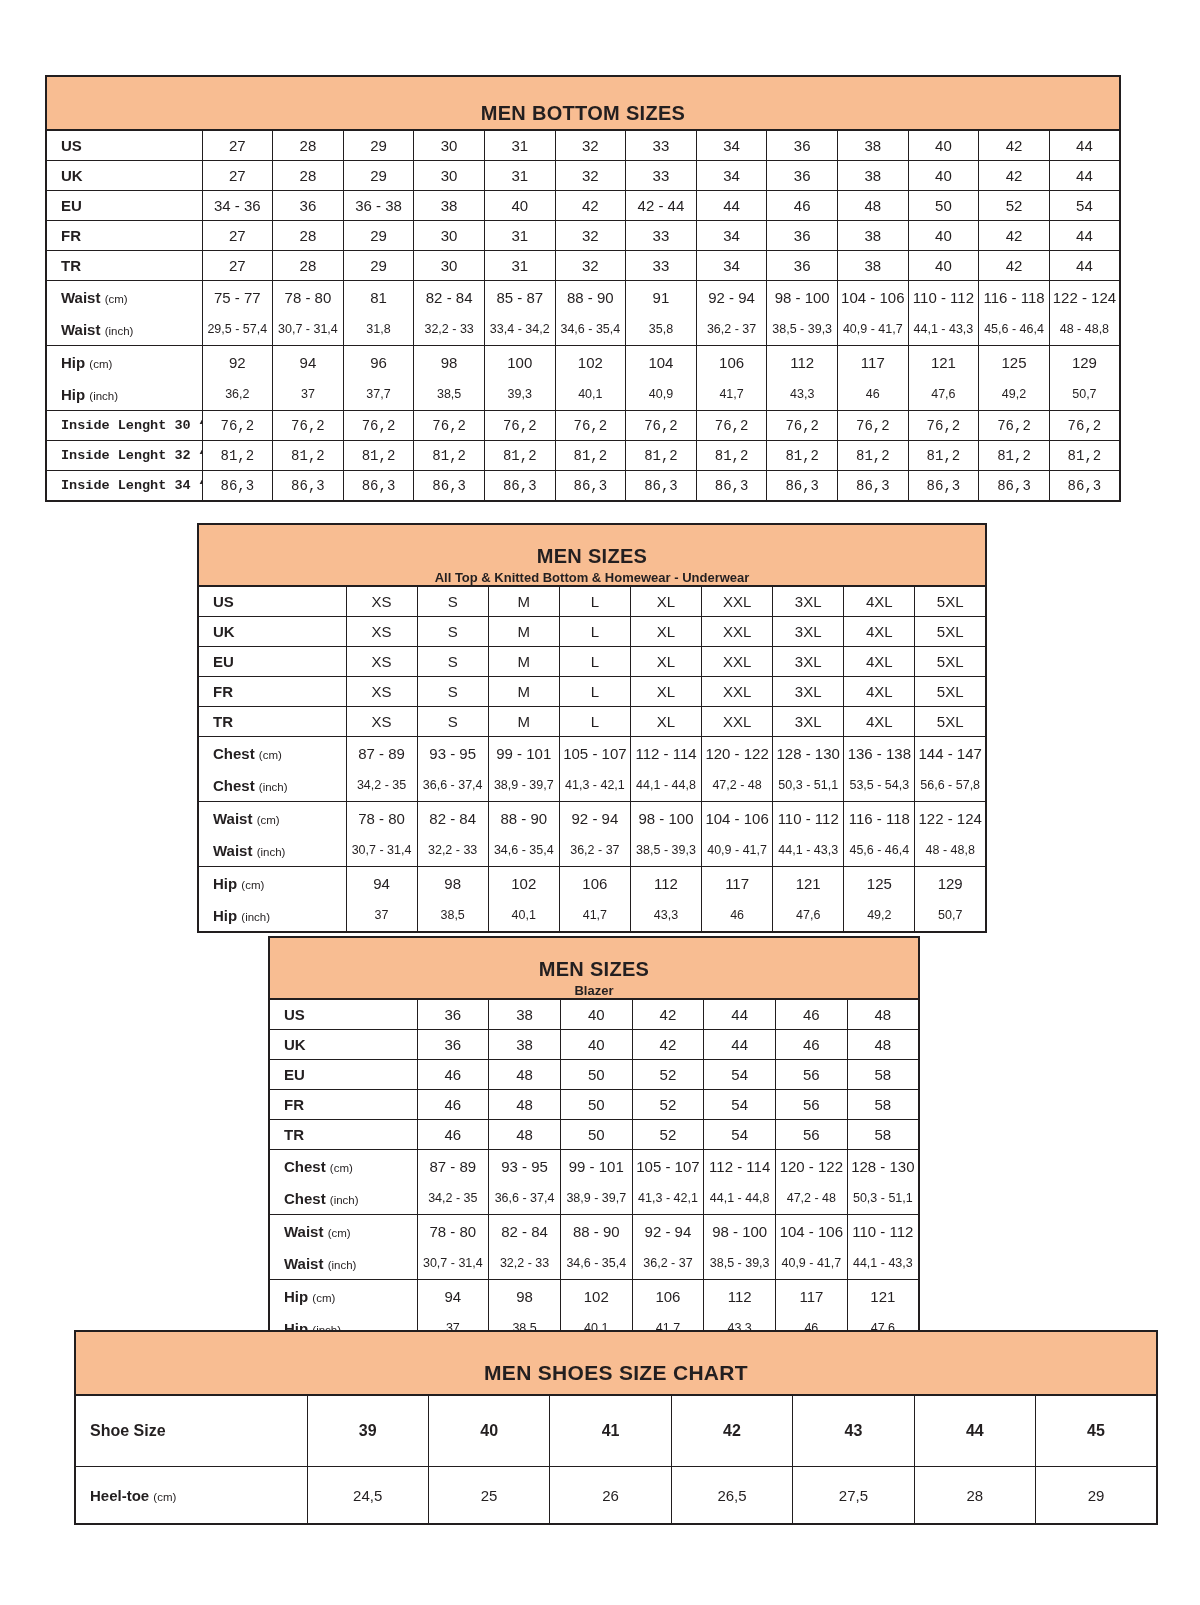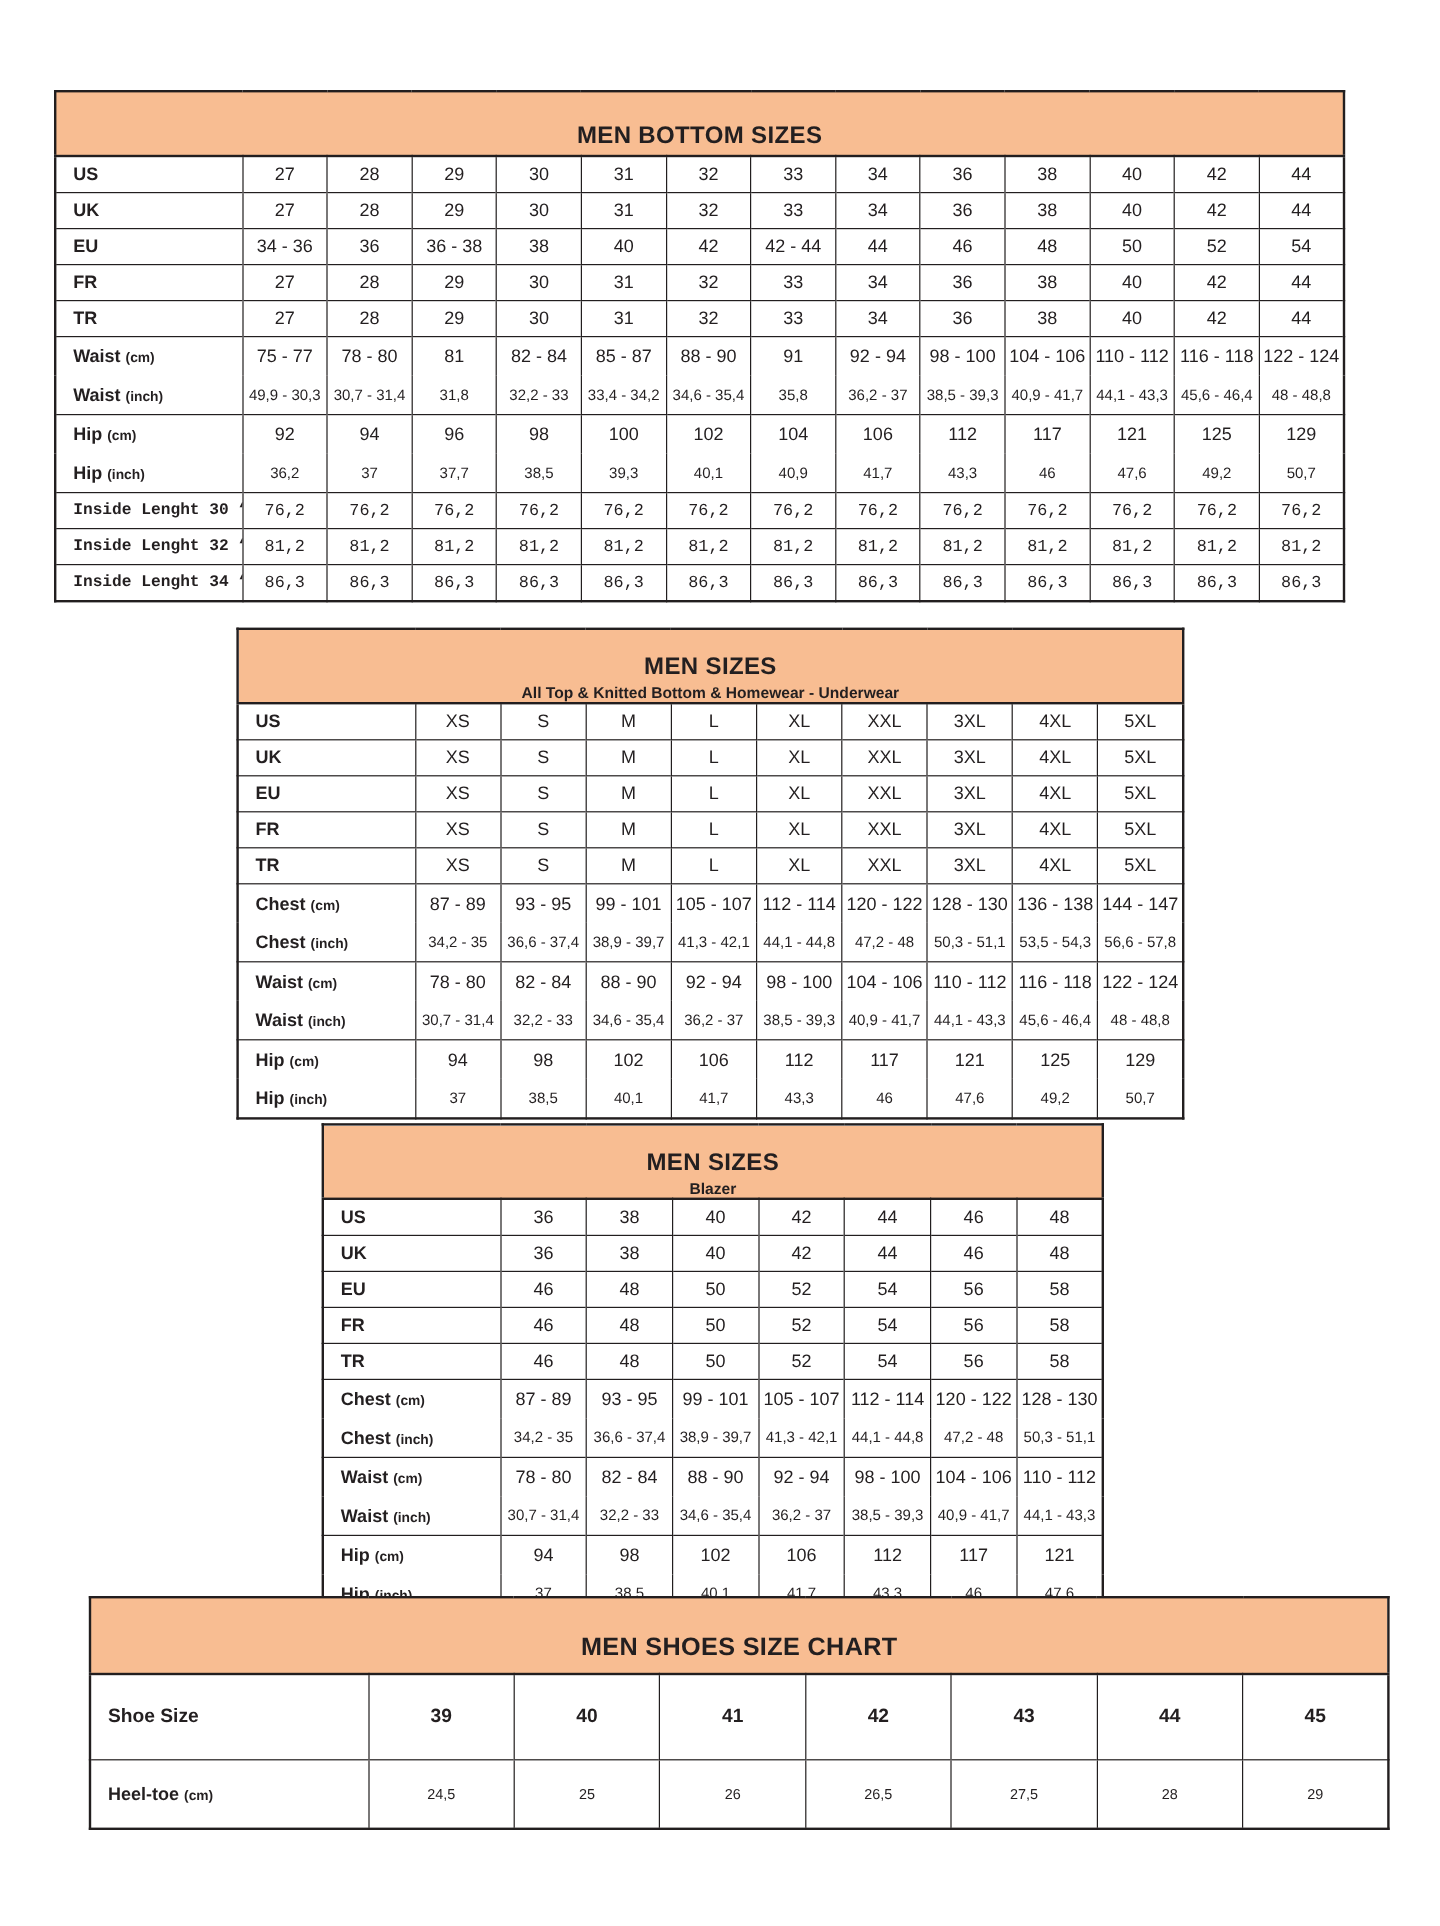--- a/index.html
+++ b/index.html
@@ -38,36 +38,36 @@
   }
   .tbl-subtitle{
     font-weight:bold;font-size:13px;margin-top:2px;color:var(--text,#231f20);
   }
   .label-cell{
     text-align:left !important;
     padding-left:14px !important;
     font-weight:bold;
     font-size:15px;
   }
-  .label-cell .unit{font-size:11.5px;font-weight:bold;}
+  .label-cell .unit{font-size:11.5px;font-weight:normal;}
   .data-cell{font-size:15px;}
   
   .row-size td{height:29px;}
   .row-cm td{height:32px;}
   .row-cm .data-cell{font-size:15px;}
   .row-inch td{height:32px;}
   .row-inch .data-cell{font-size:12.5px;}
   .row-single td{height:29px;font-family:Liberation Mono, monospace;}
   .row-single .label-cell{font-size:13.5px;}
   .row-single .data-cell{font-size:14px;}
   .row-shoe td{height:70px;}
   .row-shoe .data-cell{font-size:16px;font-weight:bold;margin-top:43px;}
   .row-shoe .label-cell{font-size:16px;}
   .row-heel td{height:56px;}
-  .row-heel .data-cell{font-size:12px;}
+  .row-heel .data-cell{font-size:15px;}
   .row-heel .label-cell{font-size:15px;}
   
   #t0{left:45px;top:75px;width:1076px;}
   #t0 .label-col{width:156px;}
   #t0 .title-cell{height:52px;}
   #t1{left:197px;top:523px;width:790px;}
   #t1 .label-col{width:148px;}
   #t1 .title-cell{height:50px;}
   #t2{left:268px;top:936px;width:652px;}
   #t2 .label-col{width:148px;}
@@ -208,21 +208,21 @@
         <td class="data-cell">91</td>
         <td class="data-cell">92 - 94</td>
         <td class="data-cell">98 - 100</td>
         <td class="data-cell">104 - 106</td>
         <td class="data-cell">110 - 112</td>
         <td class="data-cell">116 - 118</td>
         <td class="data-cell">122 - 124</td>
       </tr>
       <tr class="row-inch">
         <td class="label-cell"><span class="lbl">Waist </span><span class="unit">(inch)</span></td>
-        <td class="data-cell">49,9 - 30,3</td>
+        <td class="data-cell">29,5 - 57,4</td>
         <td class="data-cell">30,7 - 31,4</td>
         <td class="data-cell">31,8</td>
         <td class="data-cell">32,2 - 33</td>
         <td class="data-cell">33,4 - 34,2</td>
         <td class="data-cell">34,6 - 35,4</td>
         <td class="data-cell">35,8</td>
         <td class="data-cell">36,2 - 37</td>
         <td class="data-cell">38,5 - 39,3</td>
         <td class="data-cell">40,9 - 41,7</td>
         <td class="data-cell">44,1 - 43,3</td>

